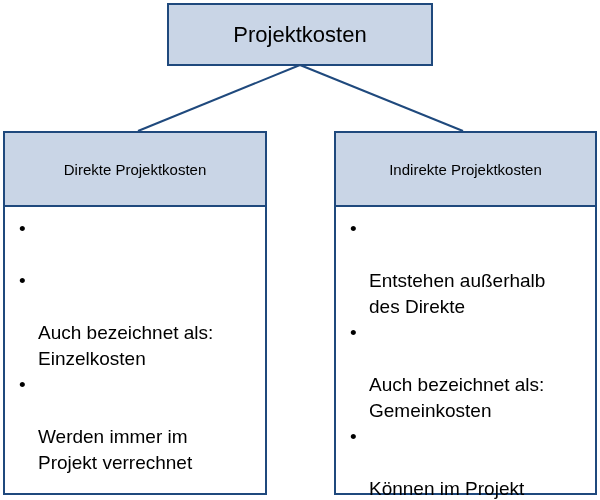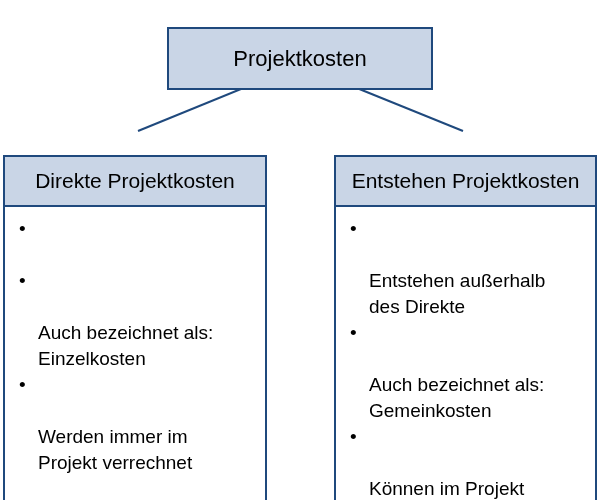--- a/index.html
+++ b/index.html
@@ -26,21 +26,20 @@
   }
   .connector-svg line {
     stroke: var(--connector, #1F497D);
     stroke-width: 2;
     fill: none;
   }
   .box {
     position: absolute;
     box-sizing: border-box;
     border: 2px solid var(--border, #1F497D);
-    margin-top: 24px;
   }
   .top-box {
     left: 167px;
     top: 3px;
     width: 266px;
     height: 63px;
     background: var(--fill, #C9D5E6);
     display: flex;
     align-items: center;
     justify-content: center;
@@ -49,27 +48,27 @@
   .child-box {
     top: 131px;
     width: 264px;
     height: 364px;
     background: #ffffff;
   }
   .child-box.left  { left: 3px; }
   .child-box.right { left: 334px; width: 263px; }
   .box-header {
     box-sizing: border-box;
-    height: 50px;
+    height: 74px;
     background: var(--fill, #C9D5E6);
     border-bottom: 2px solid var(--border, #1F497D);
     display: flex;
     align-items: center;
     justify-content: center;
-    font-size: 21px;
+    font-size: 15px;
     text-align: center;
   }
   .box-body {
     box-sizing: border-box;
     padding: 9px 4px 0 0;
     font-size: 19px;
     line-height: 26px;
   }
   .bullet-item {
     position: relative;
@@ -113,21 +112,21 @@
         <span class="bullet-dot">•</span>
         <span>Werden immer im
 Projekt verrechnet</span>
       </div>
 
     </div>
   </div>
 
   <div class="box child-box right">
     <div class="box-header">
-      <span>Entstehen Projektkosten</span>
+      <span>Indirekte Projektkosten</span>
     </div>
     <div class="box-body">
       <div class="bullet-item">
         <span class="bullet-dot">•</span>
         <span>Entstehen außerhalb
 des Direkte</span>
       </div>
       <div class="bullet-item">
         <span class="bullet-dot">•</span>
         <span>Auch bezeichnet als:

